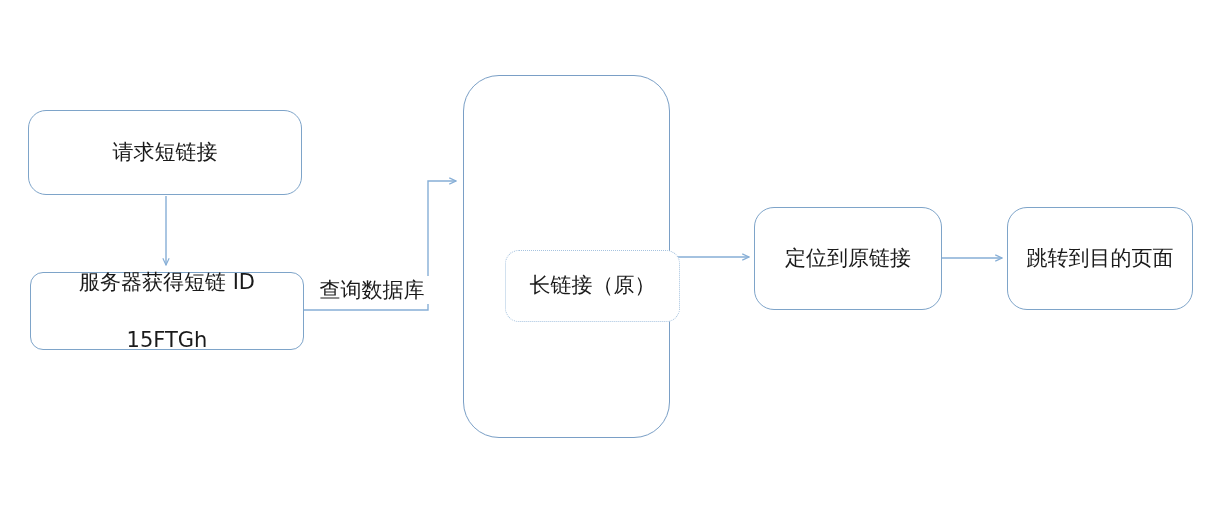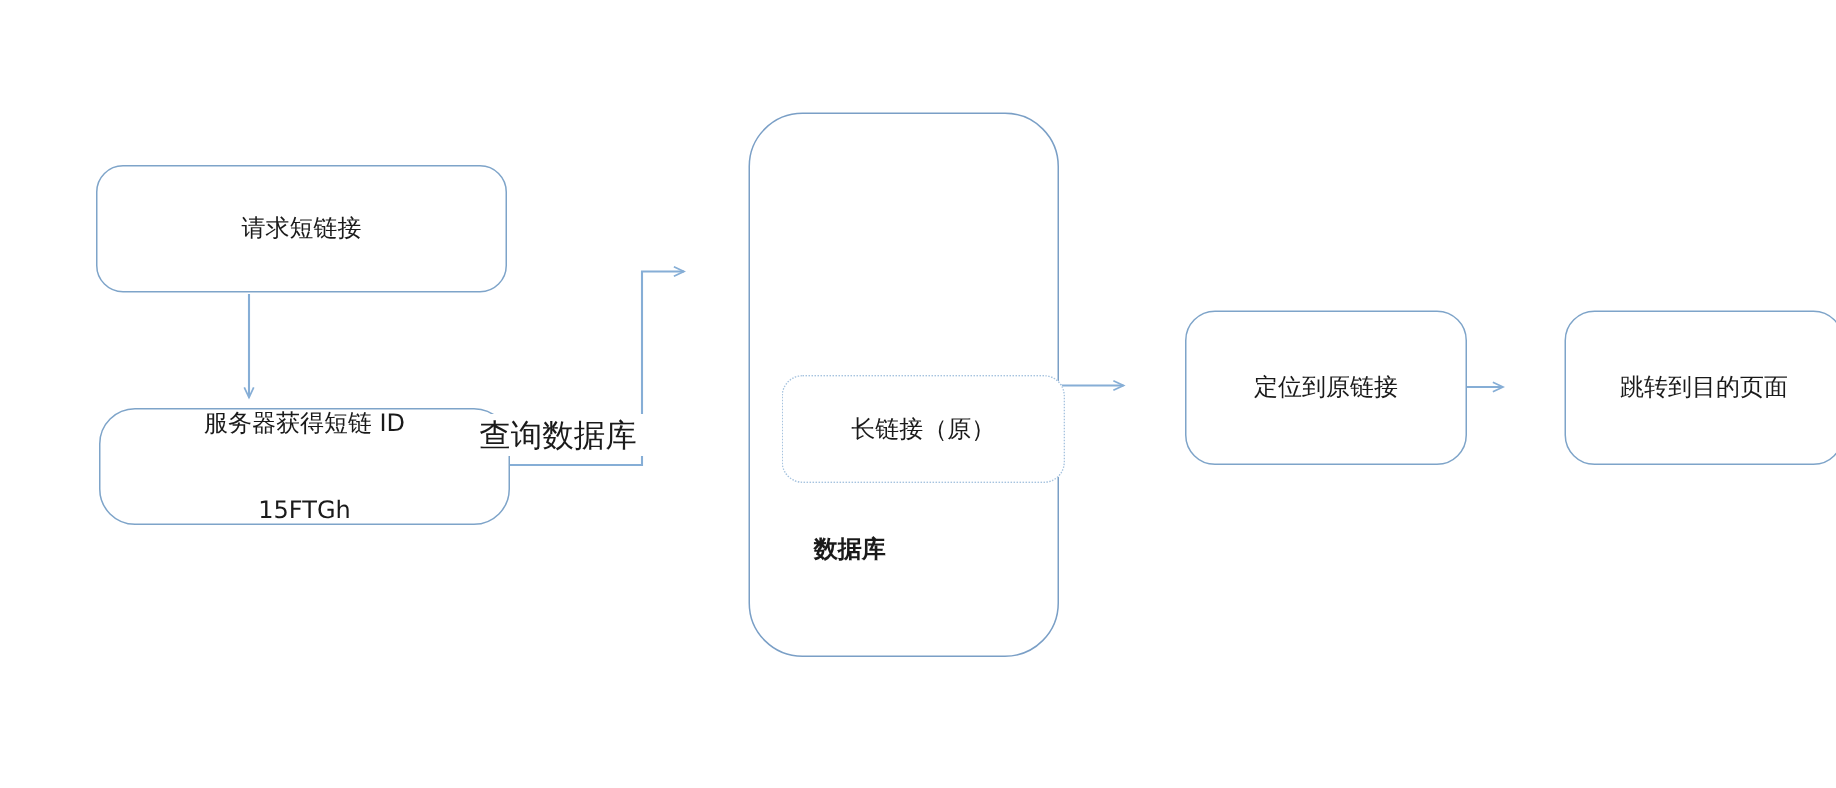--- a/index.html
+++ b/index.html
@@ -22,44 +22,43 @@
   }
   .node {
     position: absolute;
     box-sizing: border-box;
     display: flex;
     flex-direction: column;
     align-items: center;
     justify-content: center;
     text-align: center;
     color: #1a1a1a;
-    font-size: 16px;
+    font-size: 21px;
     line-height: 1.3;
     background: #ffffff;
-    margin-left: 36px;
   }
   .solid-box {
     border: 1.5px solid #7ea4c9;
   }
   .node-request   { left: 28px;  top: 110px; width: 274px; height: 85px;  border-radius: 18px; }
-  .node-server    { left: 30px;  top: 272px; width: 274px; height: 78px;  border-radius: 24px; gap: 28px; }
+  .node-server    { left: 30px;  top: 272px; width: 274px; height: 78px;  border-radius: 13px; gap: 28px; }
   .node-server .line { display: block; line-height: 30px; }
   .node-container {
     left: 463px; top: 75px; width: 207px; height: 363px;
     border-radius: 36px;
     border: 1.5px solid #7a9fc6;
     background: transparent;
     justify-content: flex-start;
   }
   .dotted-box {
     border: 1.5px dotted #a6c3df;
     background: #ffffff;
   }
   .node-shortlink { left: 482px; top: 137px; width: 171px; height: 71px; border-radius: 14px; }
-  .node-longlink  { left: 485px; top: 250px; width: 189px; height: 72px; border-radius: 14px; }
+  .node-longlink  { left: 505px; top: 250px; width: 175px; height: 72px; border-radius: 14px; }
   .db-caption {
     position: absolute;
     left: 463px; top: 356px; width: 207px;
     text-align: center;
     font-weight: bold;
     font-size: 16px;
     color: #1a1a1a;
   }
   .node-locate    { left: 754px;  top: 207px; width: 188px; height: 103px; border-radius: 20px; }
   .node-redirect  { left: 1007px; top: 207px; width: 186px; height: 103px; border-radius: 20px; }
@@ -105,21 +104,20 @@
 
   <div class="edge-label">查询数据库</div>
 
   <div class="node node-container"></div>
 
 
   <div class="node dotted-box node-longlink">
     <span>长链接（原）</span>
   </div>
 
-  <div class="db-caption">数据库</div>
 
   <div class="node solid-box node-locate">
     <span>定位到原链接</span>
   </div>
 
   <div class="node solid-box node-redirect">
     <span>跳转到目的页面</span>
   </div>
 
 </div>

